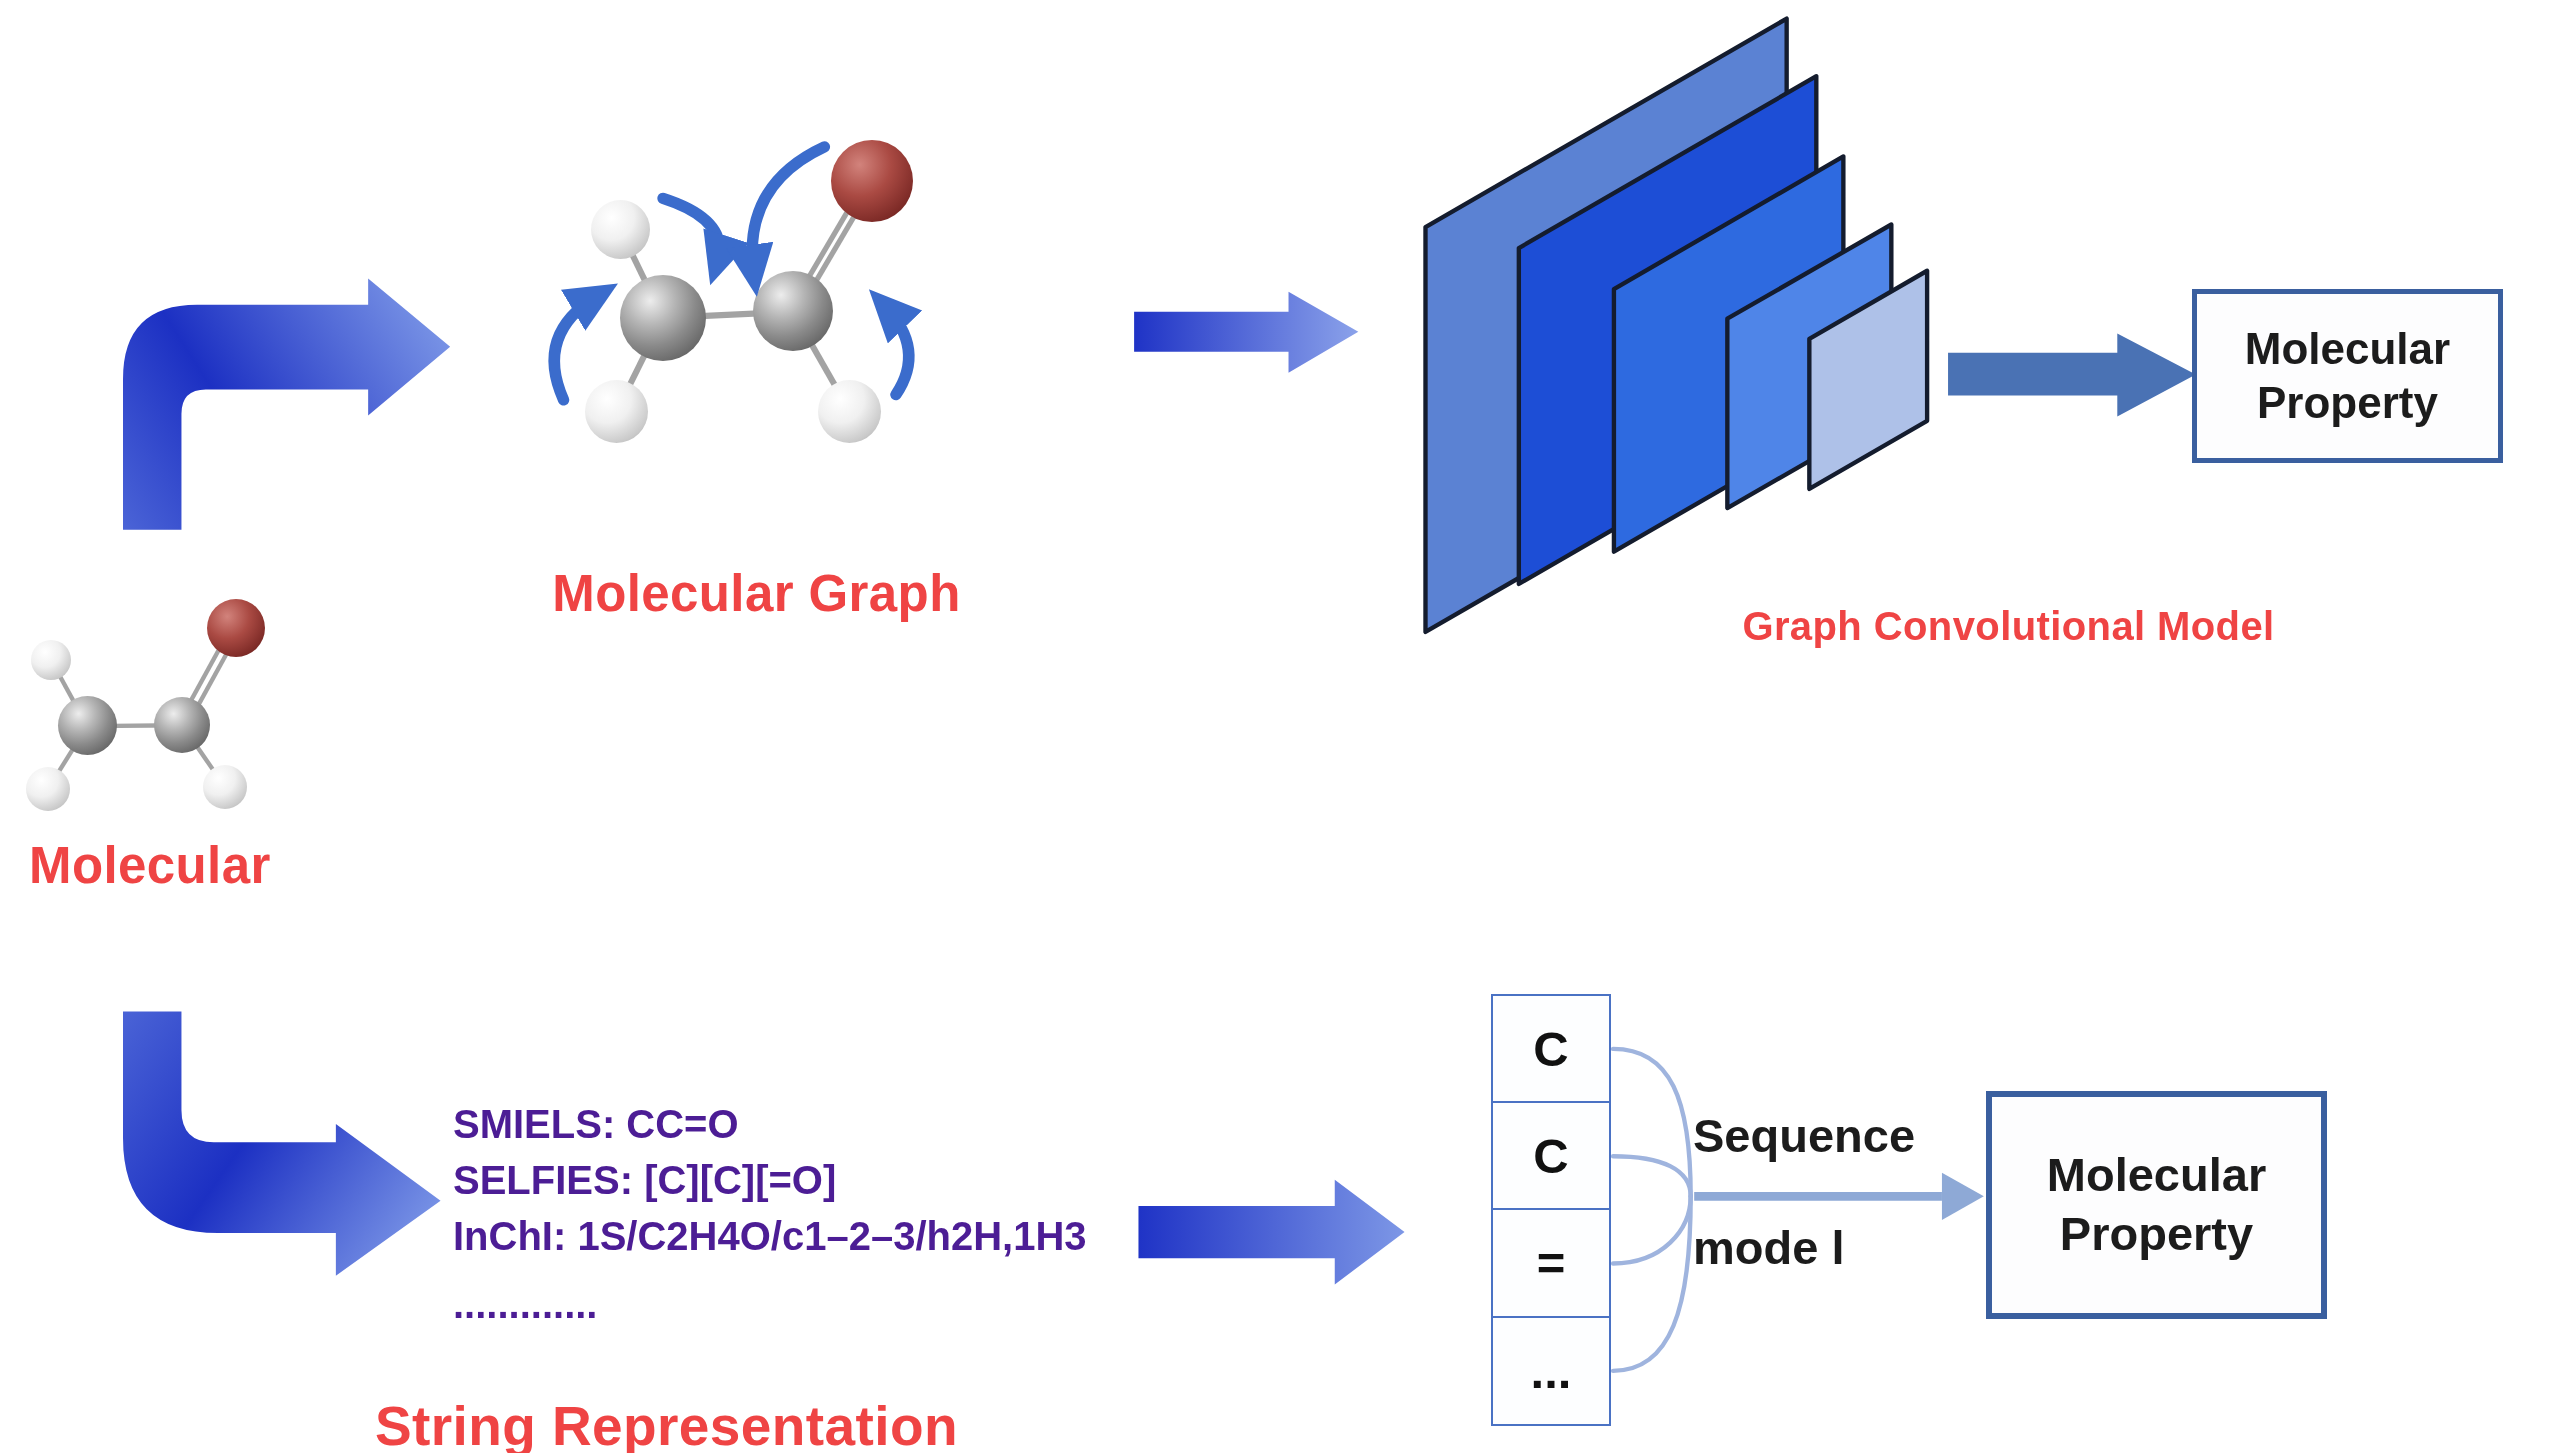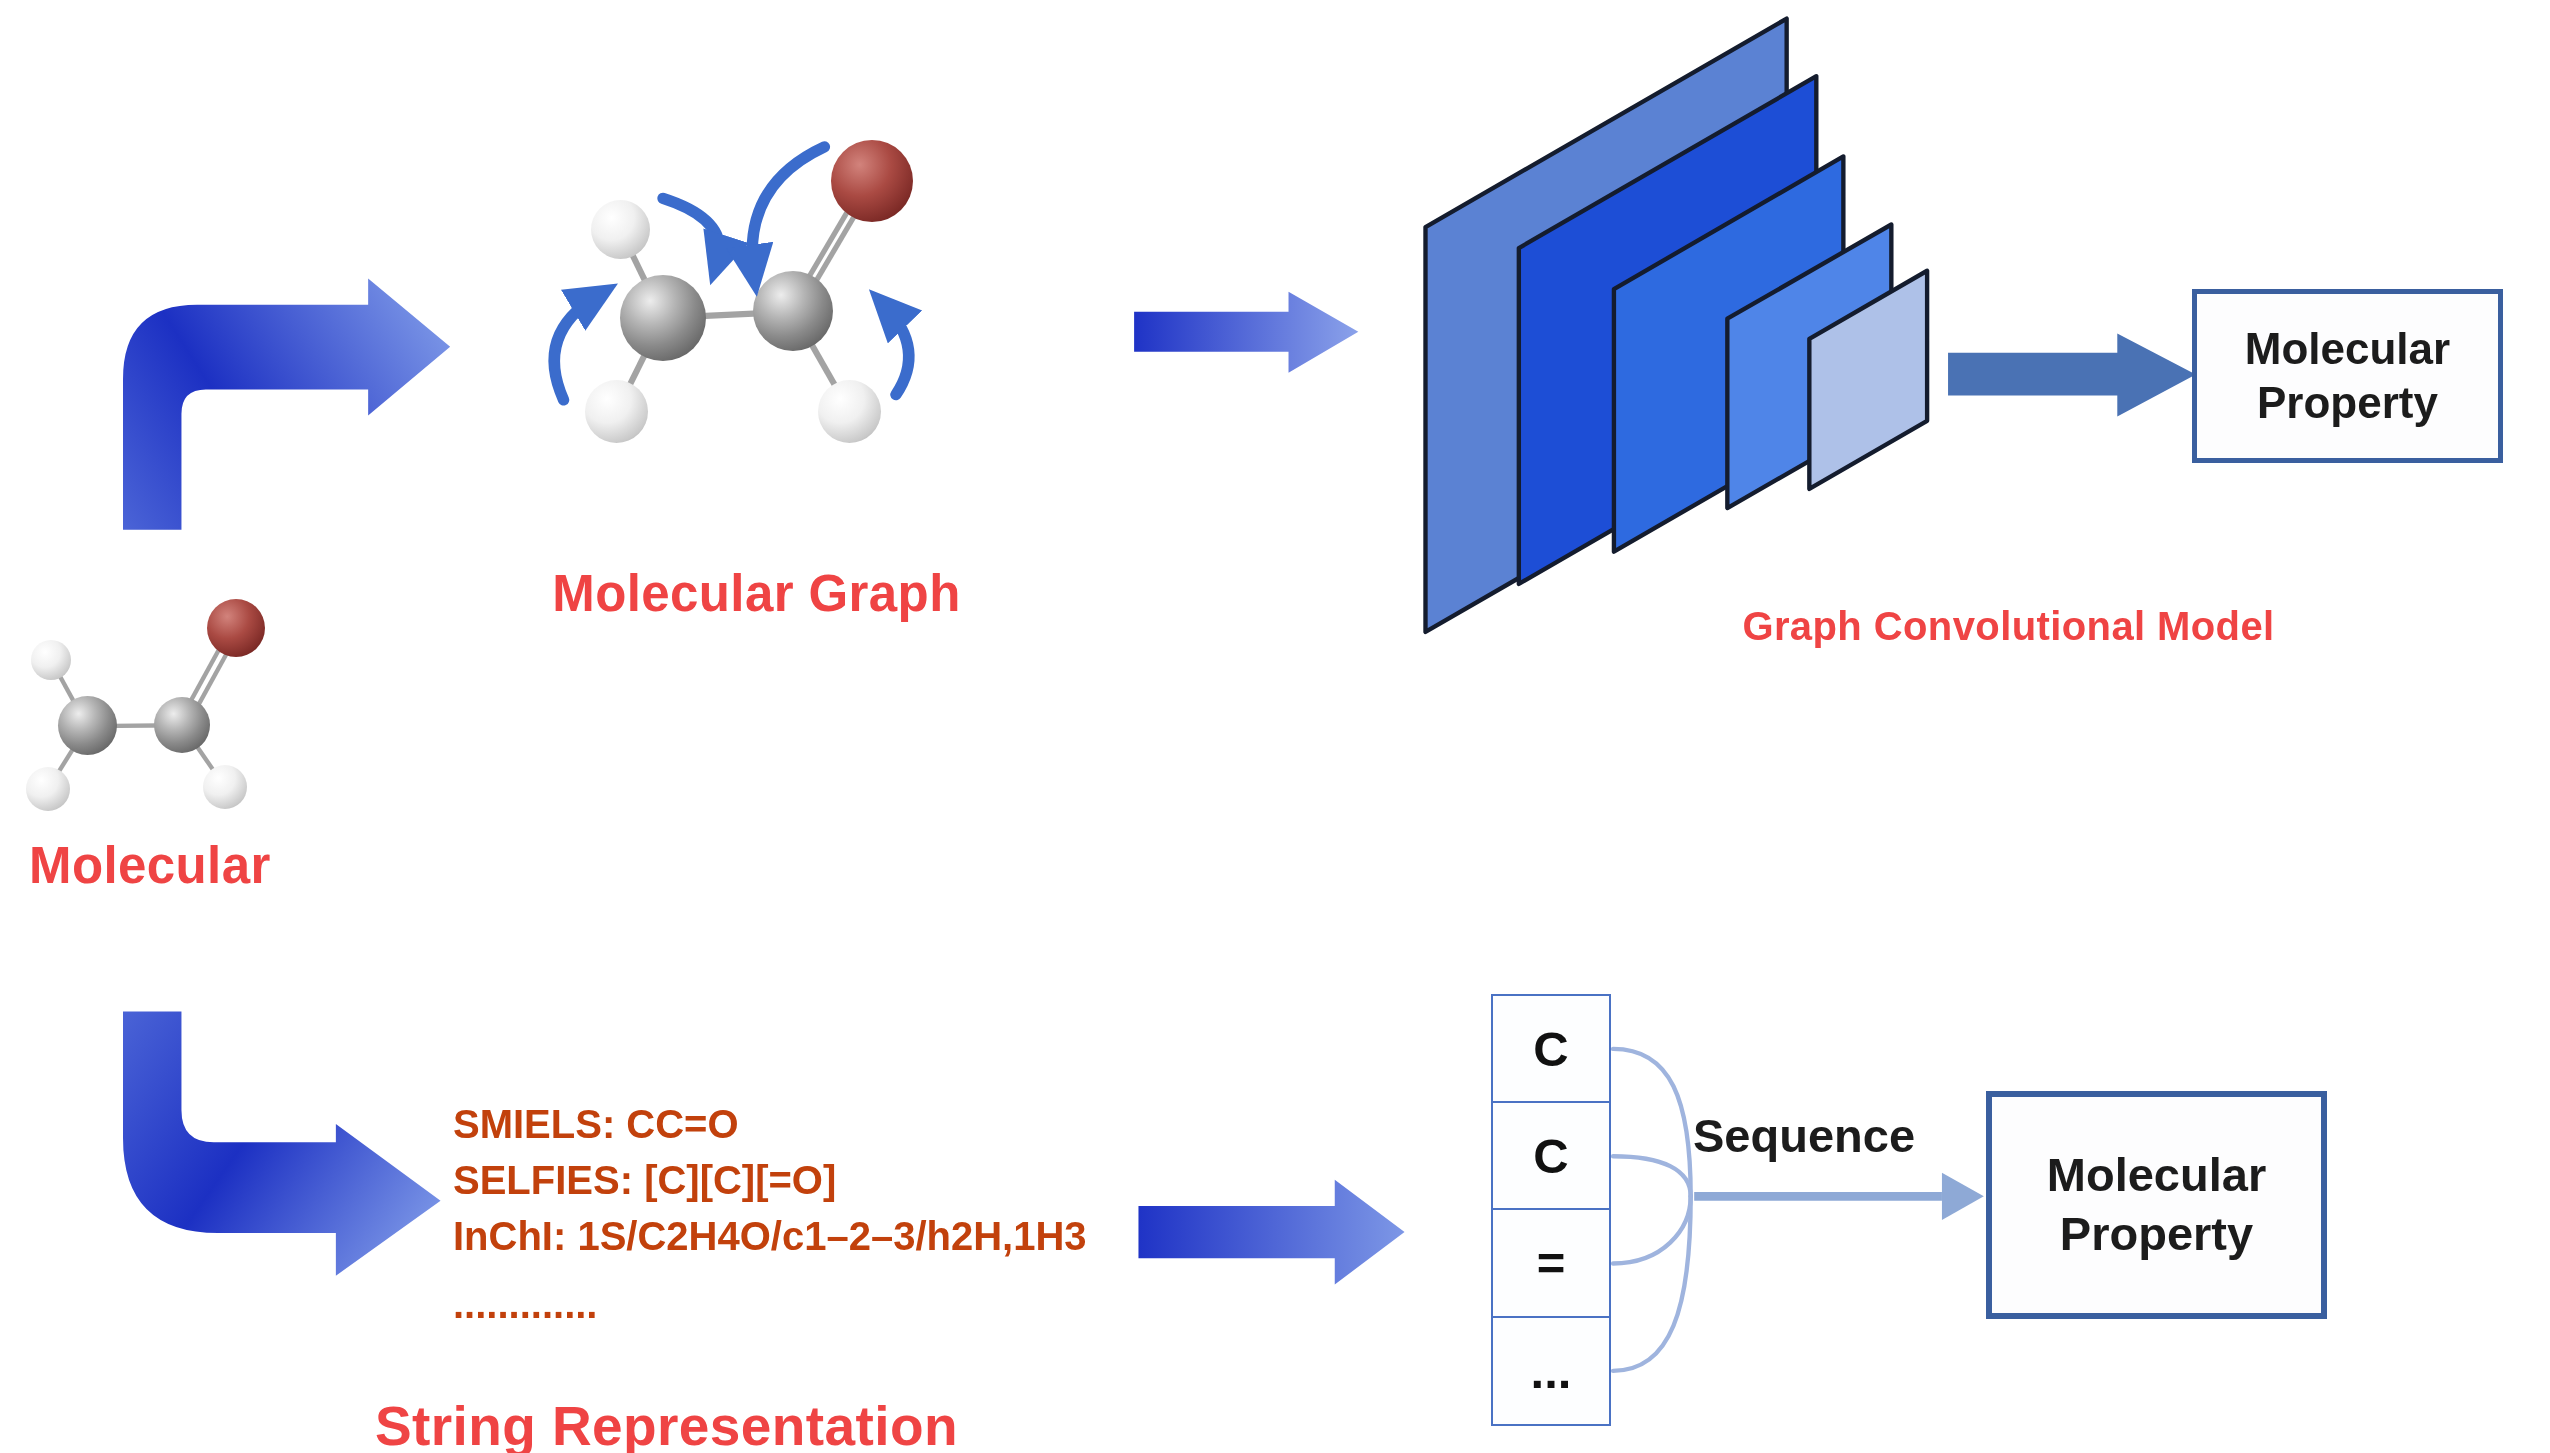--- a/index.html
+++ b/index.html
@@ -17,21 +17,21 @@
     color:#ef4444;
     white-space:nowrap;
     letter-spacing:0.4px;
   }
   .atom{position:absolute;border-radius:50%;}
   .atom.c{background:radial-gradient(circle at 35% 30%, #ededed 0%, #b5b5b5 30%, #8a8a8a 55%, #4f4f4f 95%);}
   .atom.h{background:radial-gradient(circle at 35% 30%, #ffffff 0%, #f0f0f0 40%, #c9c9c9 75%, #9b9b9b 100%);}
   .atom.o{background:radial-gradient(circle at 35% 30%, #d2837c 0%, #aa4a43 40%, #7e2b27 75%, #571815 100%);}
   .string-block{
     position:absolute;left:453px;top:1096px;
-    font-weight:bold;color:#c2410c;
+    font-weight:bold;color:#4c1d95;
     font-size:40px;line-height:56px;white-space:nowrap;
   }
   .pbox{
     position:absolute;box-sizing:border-box;
     background:#fdfdfe;border:5.2px solid #3a5f9f;
     display:flex;flex-direction:column;align-items:center;justify-content:center;
     font-weight:bold;color:#1c1c1c;text-align:center;
   }
   .pbox.top{left:2192px;top:289px;width:311px;height:174px;font-size:44px;line-height:1.22;}
   .pbox.bottom{left:1986px;top:1091px;width:341px;height:228px;border-width:6.1px;font-size:47px;line-height:1.25;}
@@ -162,20 +162,21 @@
   </div>
 
   <div class="lbl" style="left:375px;top:1394px;font-size:55px;">String Representation</div>
 
   <div class="cell" style="top:994px;">C</div>
   <div class="cell" style="top:1101px;">C</div>
   <div class="cell" style="top:1208px;">=</div>
   <div class="cell" style="top:1316px;">...</div>
 
   <div class="seq-lbl" style="top:1108px;">Sequence</div>
+  <div class="seq-lbl" style="top:1220px;">mode l</div>
 
   <div class="pbox top">
     <span>Molecular</span>
     <span>Property</span>
   </div>
 
   <div class="pbox bottom">
     <span>Molecular</span>
     <span>Property</span>
   </div>

